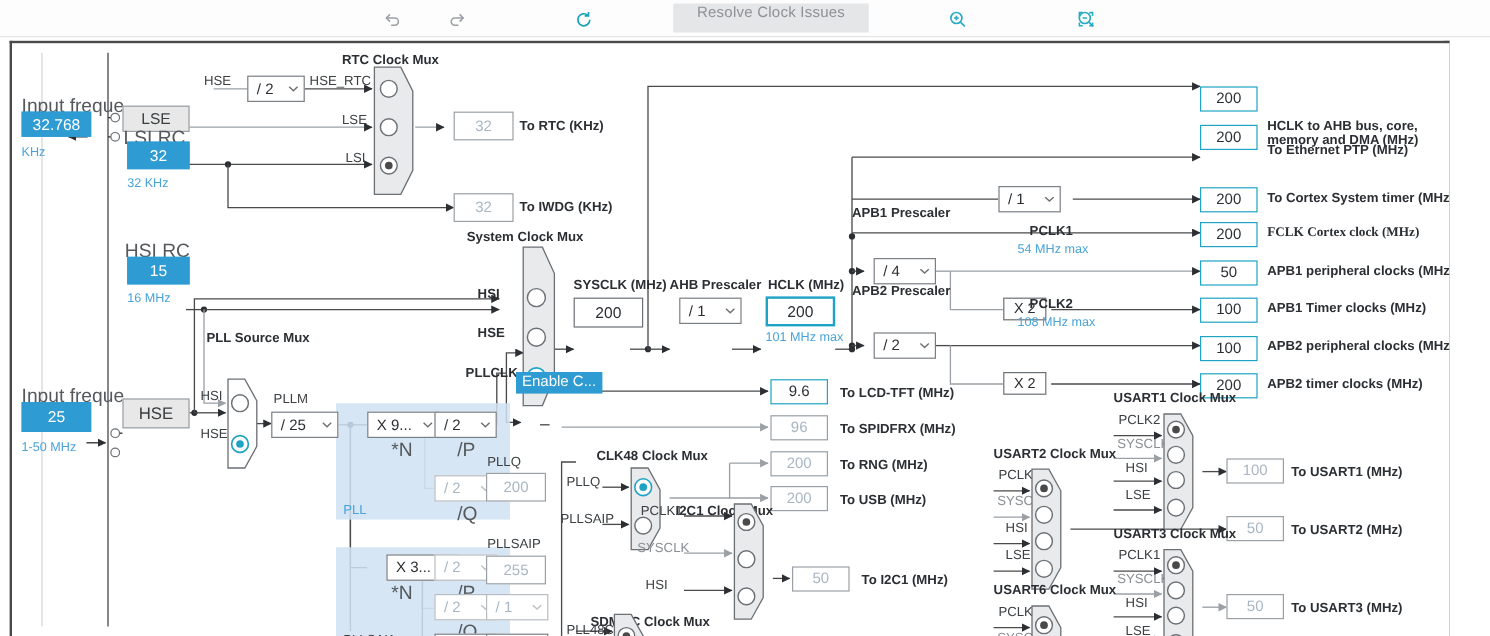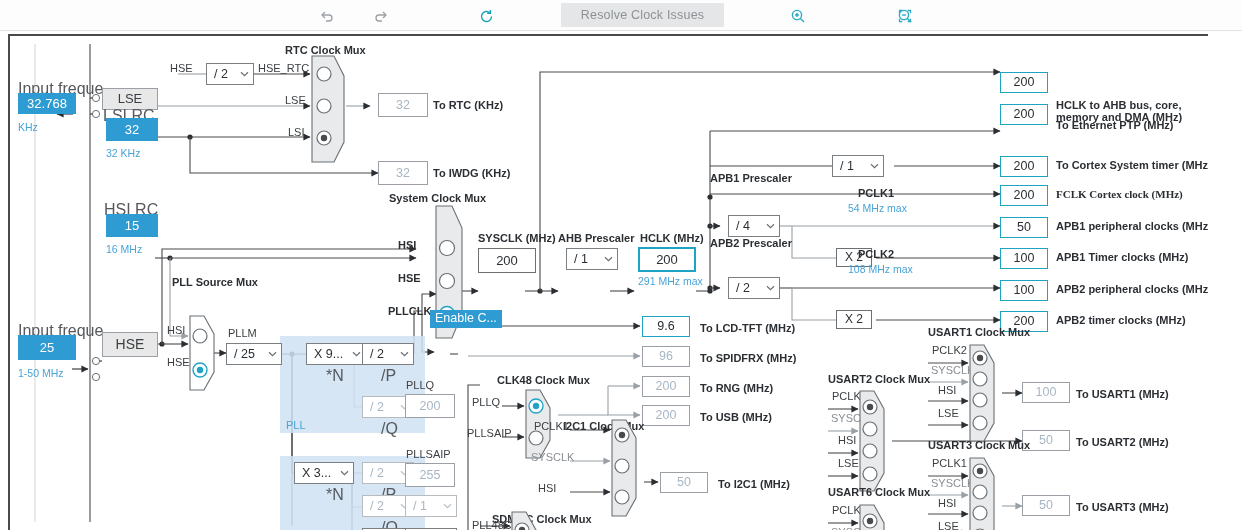--- a/index.html
+++ b/index.html
@@ -27,21 +27,21 @@
   .tb-icon svg { display: block; }
   #tb-undo  { left: 316px; }
   #tb-redo  { left: 370px; }
   #tb-reset { left: 475px; color: #17a2b8; }
   #tb-zoomin  { left: 787px; color: #29abc4; }
   #tb-fit     { left: 894px; color: #29abc4; }
   #resolve-btn {
     position: absolute; left: 561px; top: 3px; width: 163px; height: 24px;
     background: #e4e6e8; border: none; border-radius: 1px;
     color: #8d9296; font-size: 12.5px; letter-spacing: .2px;
-    display: flex; align-items: center; justify-content: center;
+    display: flex; align-items: flex-start; justify-content: center;
     cursor: default;
   }
 
   
   #canvas {
     position: absolute; left: 8px; top: 34px;
     width: 1200px; height: 496px;
     background: #ffffff;
     border: 2px solid #4a4a4a;
     border-right: none; border-bottom: none;
@@ -457,21 +457,21 @@
       <svg width="9" height="6" viewBox="0 0 9 6" fill="none" stroke="currentColor" stroke-width="1.2">
             <path d="M1 1.3L4.5 4.6 8 1.3"></path>
           </svg>
     </span>
   </div>
   <div class="n lbl-sm" style="left:371px; top:384px;">/Q</div>
   <div class="n lbl" style="left:396px; top:343px;">PLLQ</div>
   <div class="n box-ro" style="left:395px; top:358px; width:50px;">200</div>
   <div class="n lbl-blue" style="left:276px; top:383px; font-size:11px;">PLL</div>
 
-  <div class="dd" style="left:284px; top:426px; width:60px;">
+  <div class="dd" style="left:312px; top:426px; width:60px;">
     <span class="dd-v">X 3...</span>
     <span class="dd-a">
       <svg width="9" height="6" viewBox="0 0 9 6" fill="none" stroke="currentColor" stroke-width="1.2">
             <path d="M1 1.3L4.5 4.6 8 1.3"></path>
           </svg>
     </span>
   </div>
   <div class="n lbl-sm" style="left:316px; top:450px;">*N</div>
 
   <div class="dd dim" style="left:352px; top:426px; width:52px;">
@@ -541,21 +541,21 @@
     <span class="dd-v">/ 1</span>
     <span class="dd-a">
       <svg width="9" height="6" viewBox="0 0 9 6" fill="none" stroke="currentColor" stroke-width="1.2">
             <path d="M1 1.3L4.5 4.6 8 1.3"></path>
           </svg>
     </span>
   </div>
 
   <div class="n lbl-b" style="left:630px; top:196px;">HCLK (MHz)</div>
   <div class="n box-hl" style="left:628px; top:211px; width:58px;">200</div>
-  <div class="n lbl-blue" style="left:628px; top:239px;">291 MHz max</div>
+  <div class="n lbl-blue" style="left:628px; top:239px;">101 MHz max</div>
 
   <div class="dd" style="left:822px; top:119px; width:52px;">
     <span class="dd-v">/ 1</span>
     <span class="dd-a">
       <svg width="9" height="6" viewBox="0 0 9 6" fill="none" stroke="currentColor" stroke-width="1.2">
             <path d="M1 1.3L4.5 4.6 8 1.3"></path>
           </svg>
     </span>
   </div>
 

